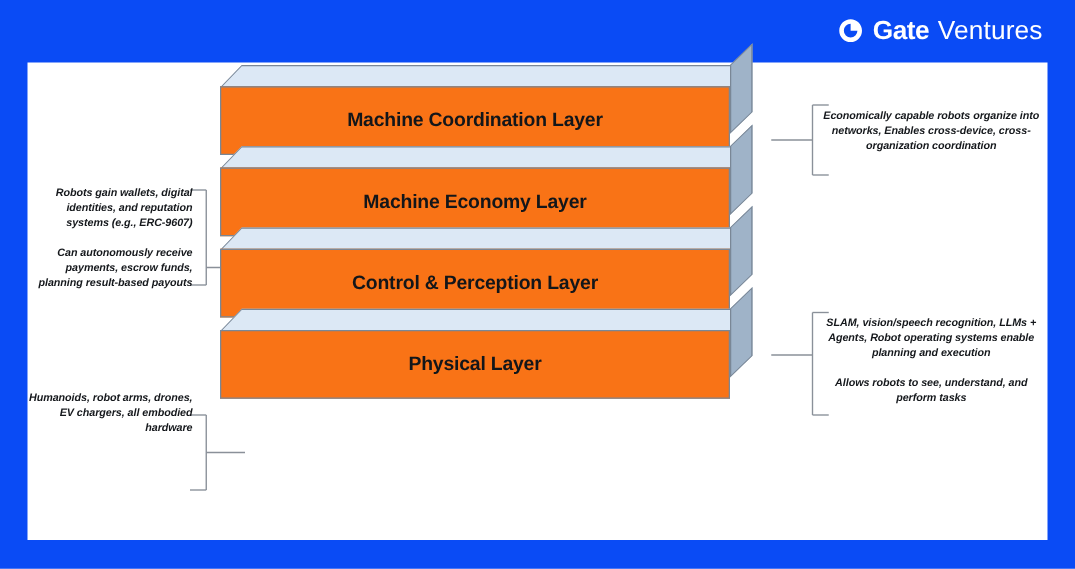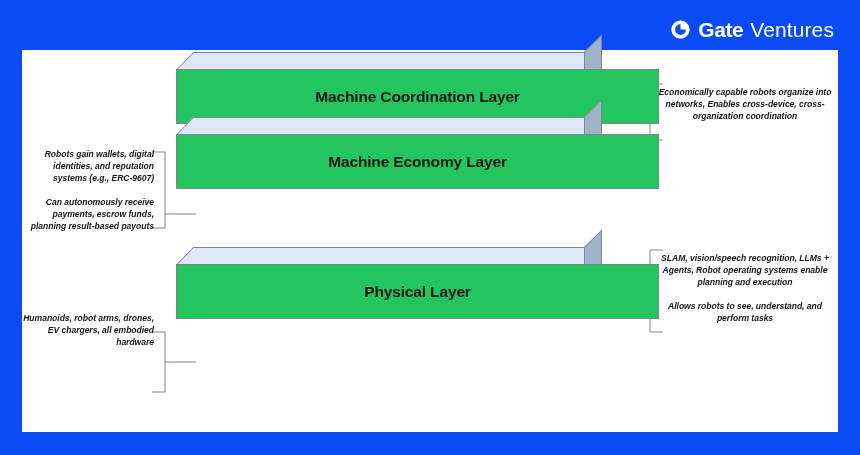--- a/index.html
+++ b/index.html
@@ -14,21 +14,21 @@
     overflow: hidden;
     position: relative;
   }
 
   
   .brand {
     position: absolute;
     top: 14px;
     right: 26px;
     display: flex;
-    align-items: flex-end;
+    align-items: flex-start;
     gap: 7px;
     height: 26px;
   }
   .brand-mark {
     width: 21px;
     height: 21px;
     display: block;
   }
   .brand-gate {
     color: #ffffff;
@@ -66,23 +66,23 @@
   .layer {
     position: absolute;
     left: 0;
     width: 408px;
     height: 55px;
   }
   .layer .face {
     position: absolute;
     left: 0;
     top: 17px;
-    width: 483px;
+    width: 408px;
     height: 55px;
-    background: #22c55e;
+    background: #f97316;
     border: 1px solid #7a8796;
     box-sizing: border-box;
     display: flex;
     align-items: center;
     justify-content: center;
   }
   .layer .top {
     position: absolute;
     left: 0;
     top: 0;
@@ -202,20 +202,27 @@
   </div>
 
   <div class="layer layer-1">
     <div class="top"></div>
     <div class="side"></div>
     <div class="face">
       <span class="layer-label">Machine Economy Layer</span>
     </div>
   </div>
 
+  <div class="layer layer-2">
+    <div class="top"></div>
+    <div class="side"></div>
+    <div class="face">
+      <span class="layer-label">Control &amp; Perception Layer</span>
+    </div>
+  </div>
 
   <div class="layer layer-3">
     <div class="top"></div>
     <div class="side"></div>
     <div class="face">
       <span class="layer-label">Physical Layer</span>
     </div>
   </div>
 
 </div>

